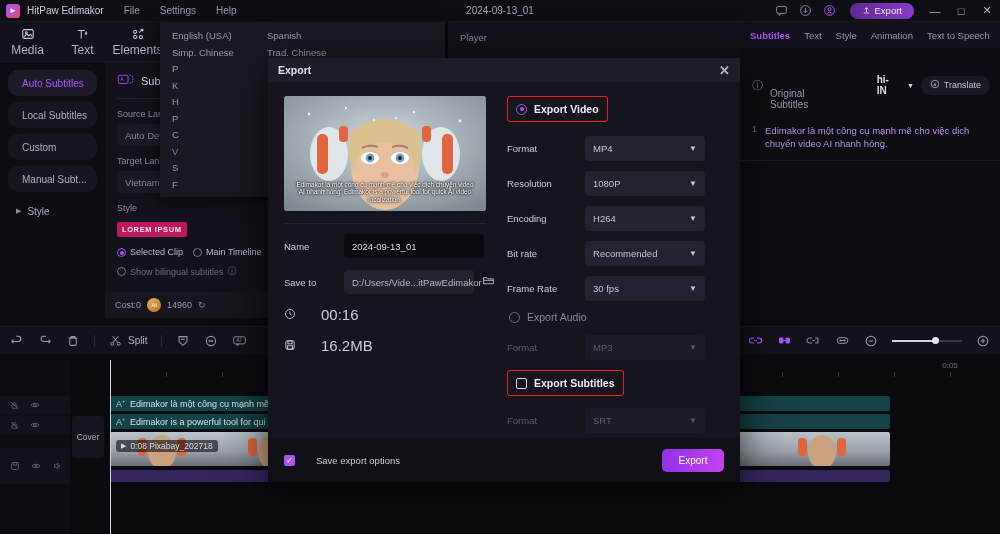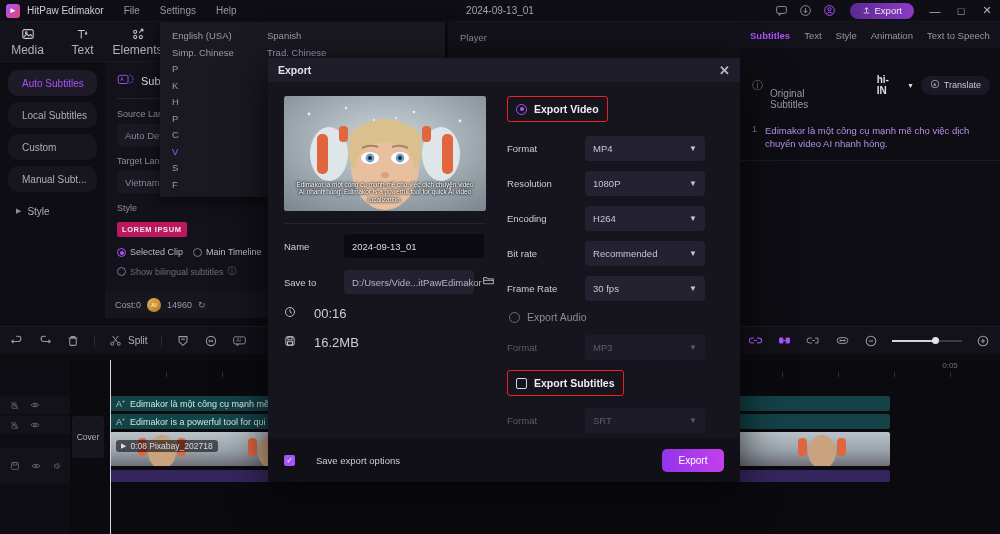--- a/index.html
+++ b/index.html
@@ -196,21 +196,21 @@
     font-size: 6.4px; color: #fff; line-height: 7.5px;
     text-shadow: 0 0 2px #000, 0 0 3px #000; padding: 0 10px;
   }
   .mhr { height: 1px; background: #262330; margin: 12px 0 10px; width: 202px; }
   .frow { display: flex; align-items: center; margin-bottom: 12px; }
   .frow .k { width: 60px; font-size: 9.5px; color: #cfccd8; }
   .finput { width: 140px; height: 24px; border-radius: 4px; background: #0b0a10;
             display: flex; align-items: center; padding: 0 8px; font-size: 9.5px; color: #ded9ea; }
   .finput.gray { background: #242131; color: #b7b3c2; width: 130px; }
   .folder-ic { margin-left: 8px; color: #b7b3c2; }
-  .minfo { display: flex; align-items: flex-end; gap: 18px; font-size: 13px; color: #cfccd8;
+  .minfo { display: flex; align-items: flex-end; gap: 25px; font-size: 15px; color: #cfccd8;
            margin-top: 2px; margin-bottom: 14px; }
   .mcol-r { width: 230px; padding-left: 12px; }
   .sectionbox { border: 1.6px solid #ef2020; border-radius: 3px; padding: 6px 8px;
                 display: inline-flex; align-items: center; gap: 7px; }
   .sect-title { font-size: 10.5px; color: #f0ecf7; font-weight: bold; }
   .radio-big { width: 11px; height: 11px; border-radius: 50%; border: 1.5px solid #a855f7;
                position: relative; }
   .radio-big::after { content:''; position:absolute; left:2.5px; top:2.5px; width:4px; height:4px;
                border-radius:50%; background:#a855f7; }
   .radio-off { width: 11px; height: 11px; border-radius: 50%; border: 1.4px solid #6f6c7c; }

